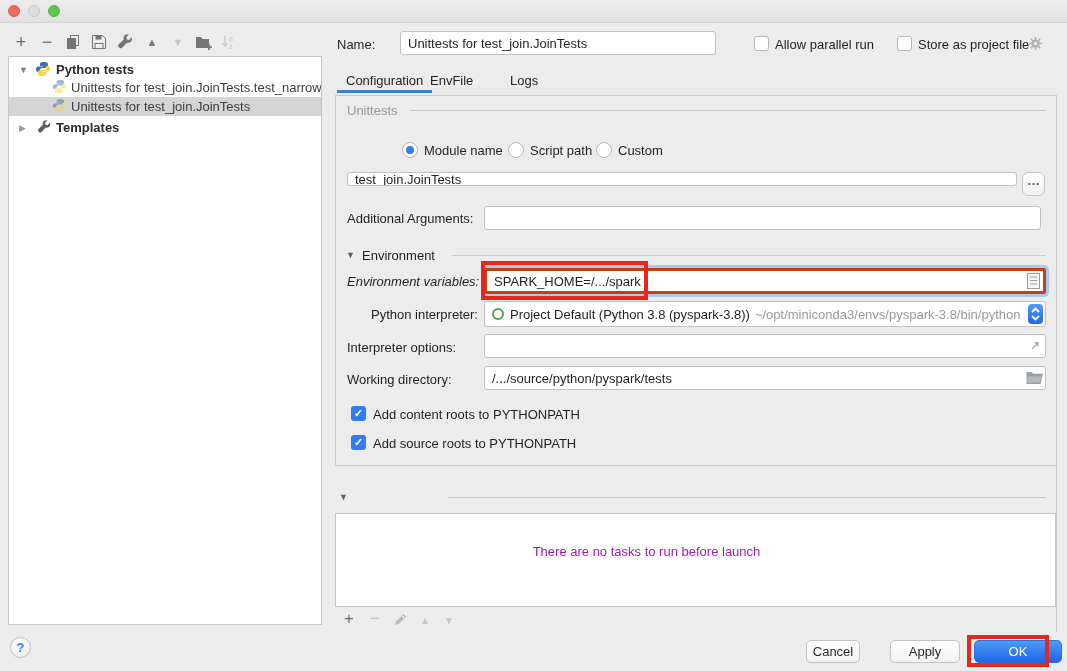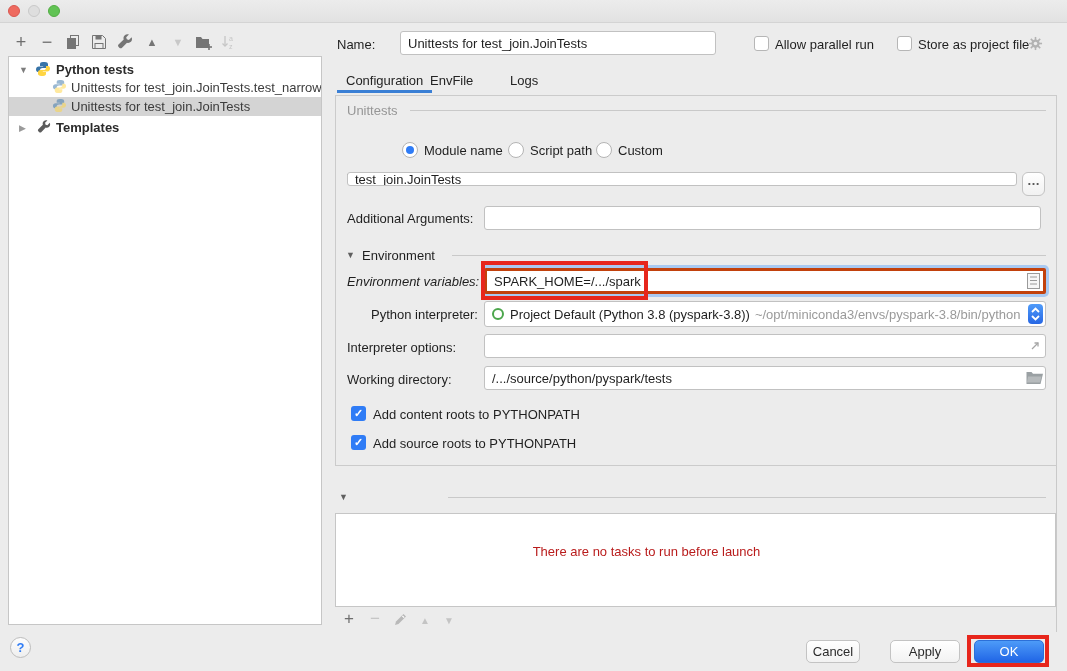--- a/index.html
+++ b/index.html
@@ -233,36 +233,36 @@
 <span class="chk on" style="left:351px;top:406px;">✓</span>
 <span class="lbl" style="left:373px;top:407px;">Add content roots to PYTHONPATH</span>
 <span class="chk on" style="left:351px;top:435px;">✓</span>
 <span class="lbl" style="left:373px;top:436px;">Add source roots to PYTHONPATH</span>
 
 <span class="tri" style="left:339px;top:492px;color:#5f5f5f;">▼</span>
 <span class="lbl" style="left:355px;top:516px;">Before launch</span>
 <div class="hline" style="left:448px;top:497px;width:598px;"></div>
 
 <div class="abs" style="left:335px;top:513px;width:721px;height:94px;background:#fff;border:1px solid #c6c6c6;box-sizing:border-box;">
-  <div class="abs" style="left:0;top:30px;width:621px;text-align:center;color:#b91c1c;">There are no tasks to run before launch</div>
+  <div class="abs" style="left:0;top:30px;width:621px;text-align:center;color:#a21caf;">There are no tasks to run before launch</div>
 </div>
 
 <div class="toolbar-ico" style="left:340px;top:610px;font-size:17px;">+</div>
 <div class="toolbar-ico" style="left:366px;top:610px;font-size:17px;color:#c4c4c4;">−</div>
 <div class="toolbar-ico" style="left:392px;top:610px;">
   <svg width="14" height="14" viewBox="0 0 14 14">
       <path fill="#b9b9b9" d="M1 13l1-3.5L9.5 2 12 4.5 4.5 12z"></path>
       <path fill="#fff" d="M8.8 3.4l1.8 1.8-.9.9-1.8-1.8z"></path>
     </svg>
 </div>
 <div class="toolbar-ico" style="left:416px;top:611px;font-size:10px;color:#c4c4c4;">▲</div>
 <div class="toolbar-ico" style="left:440px;top:611px;font-size:10px;color:#c4c4c4;">▼</div>
 
 <div class="btn" style="left:806px;top:640px;width:54px;">
   <span>Cancel</span>
 </div>
 <div class="btn" style="left:890px;top:640px;width:70px;">
   <span>Apply</span>
 </div>
-<div class="btn primary" style="left:974px;top:640px;width:70px;">
+<div class="btn primary" style="left:974px;top:640px;width:88px;">
   <span>OK</span>
 </div>
 <div class="redbox" style="left:967px;top:635px;width:82px;height:32px;box-sizing:border-box;"></div>
 
 </body></html>

